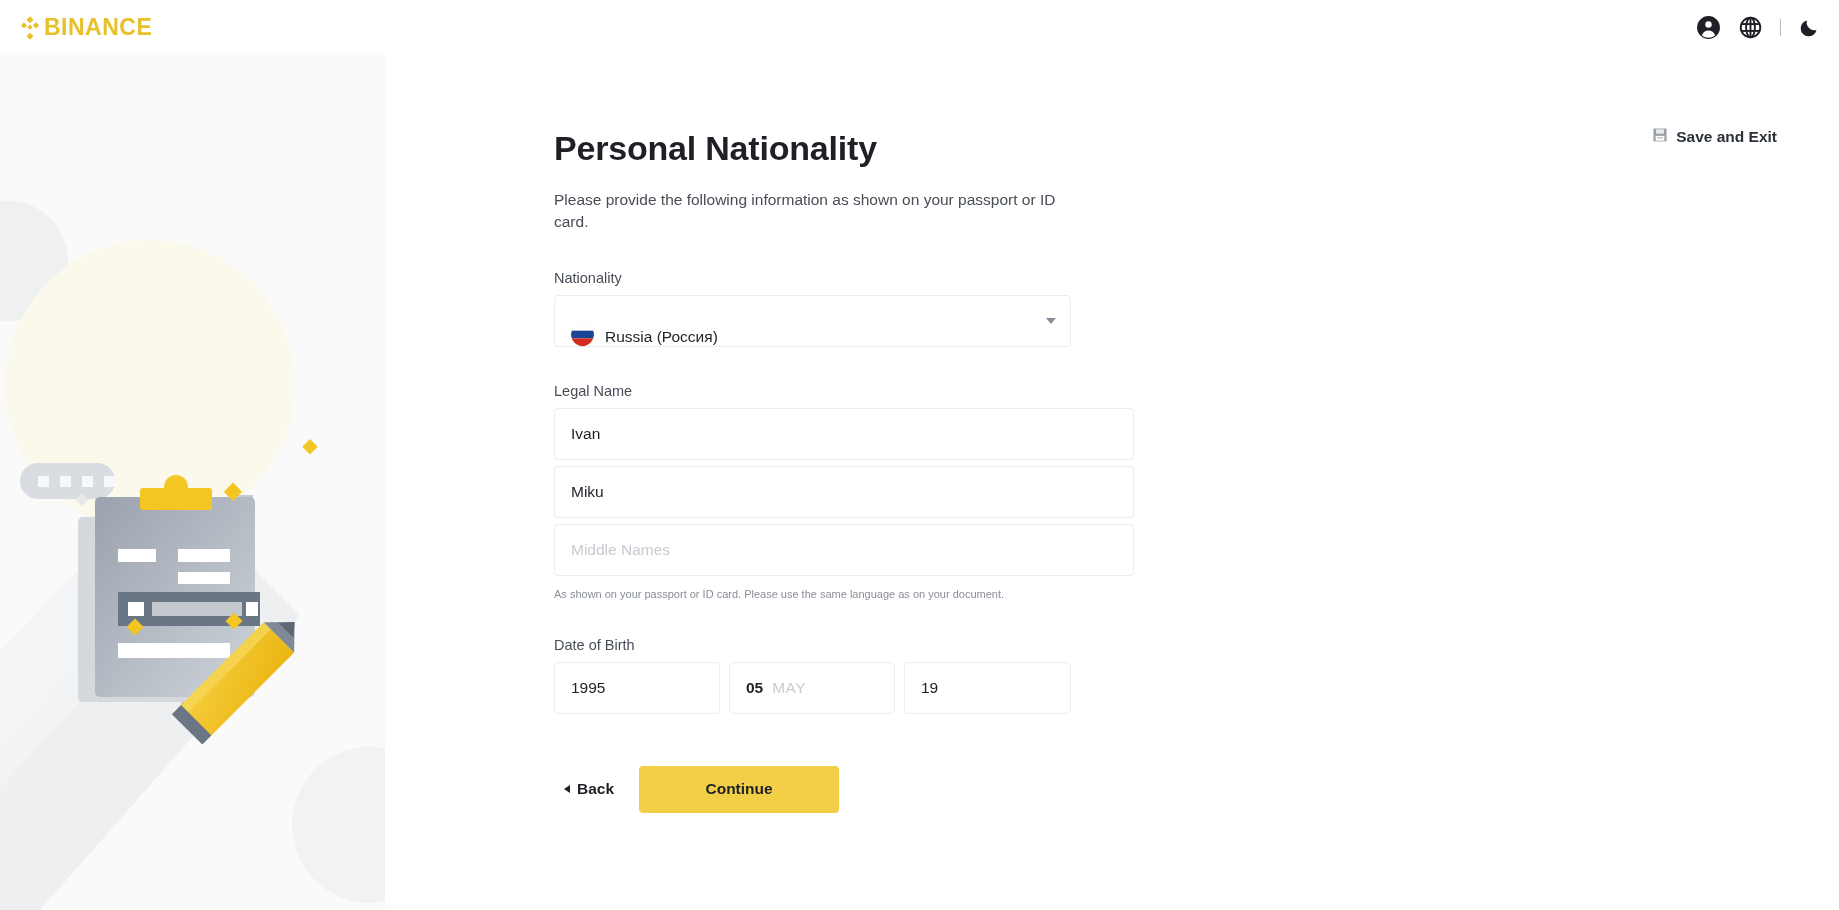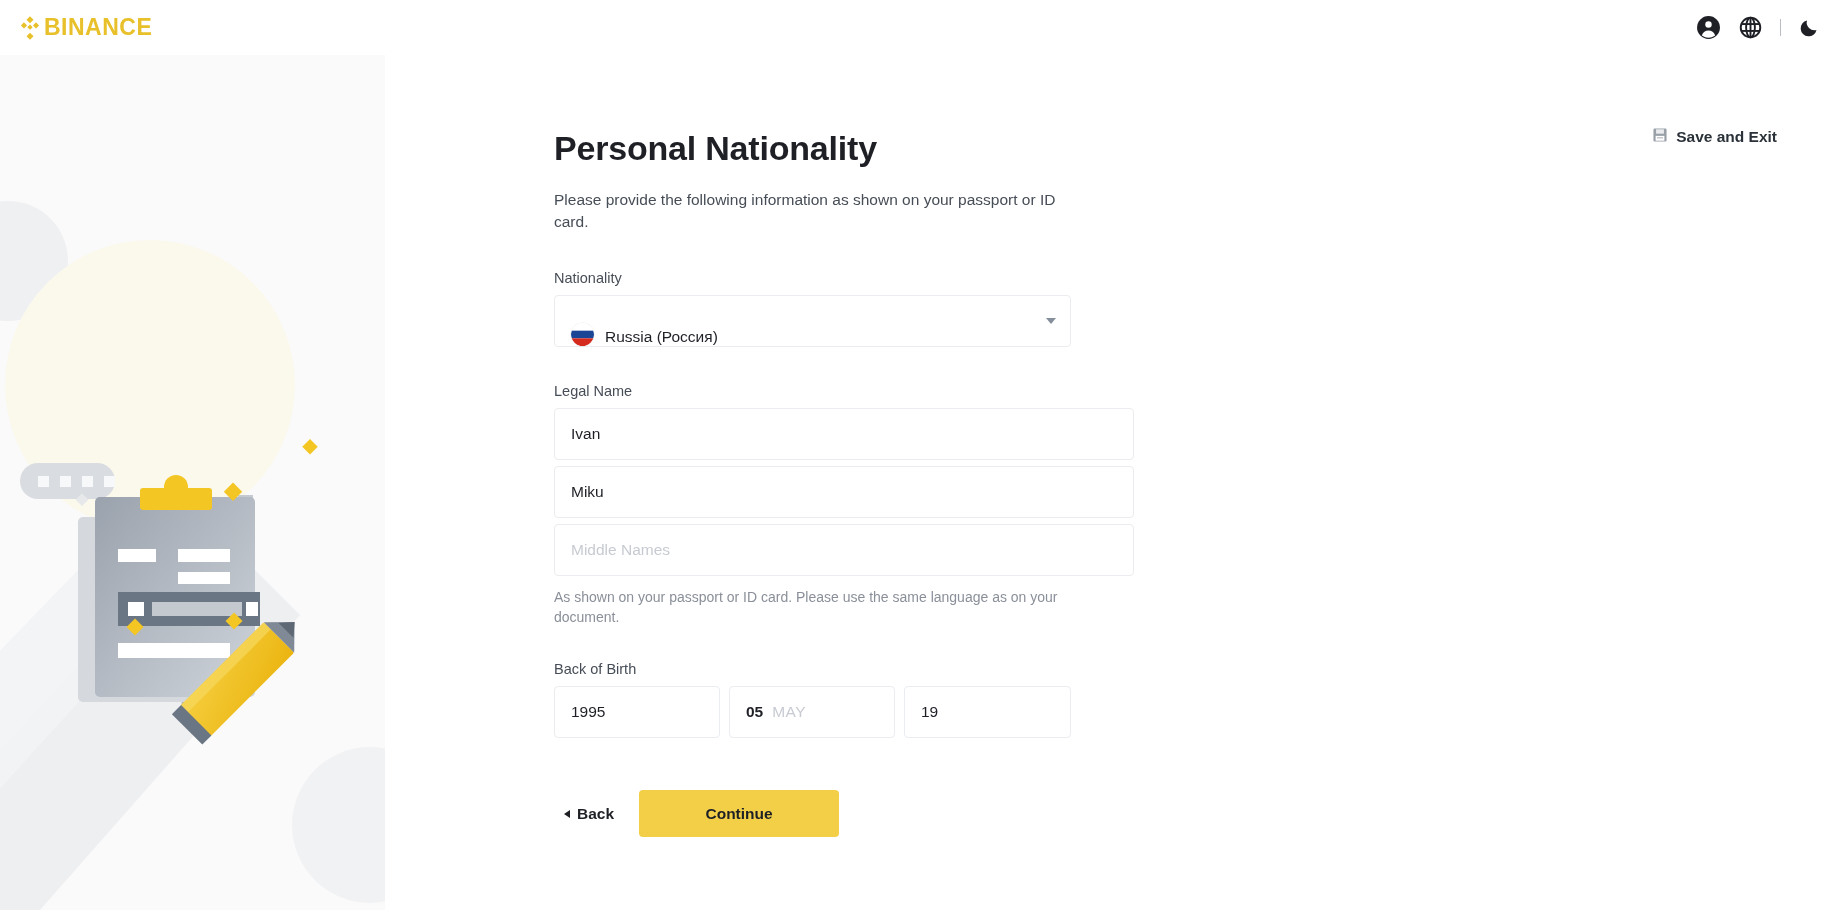--- a/index.html
+++ b/index.html
@@ -163,21 +163,21 @@
     color: #1E2026;
     font-family: "Liberation Sans", sans-serif;
     outline: none;
     display: block;
   }
   .text-input::placeholder { color: #C7CBD1; }
   .text-input + .text-input { margin-top: 6px; }
 
   .helper-text {
     margin-top: 11px;
-    font-size: 14px;
+    font-size: 11px;
     line-height: 1.45;
     color: #8A8F99;
     max-width: 505px;
   }
 
   .dob-row {
     display: flex;
     gap: 9px;
   }
   .dob-cell {
@@ -409,21 +409,21 @@
 
       <div class="field-group">
         <div class="field-label">Legal Name</div>
         <input class="text-input" type="text" value="Ivan" style="">
         <input class="text-input" type="text" value="Miku" style="">
         <input class="text-input" type="text" placeholder="Middle Names" style="">
         <div class="helper-text">As shown on your passport or ID card. Please use the same language as on your document.</div>
       </div>
 
       <div class="field-group tight">
-        <div class="field-label">Back of Birth</div>
+        <div class="field-label">Date of Birth</div>
         <div class="dob-row">
           <div class="dob-cell dob-year">
             <span>1995</span>
           </div>
           <div class="dob-cell dob-month">
             <span class="month-num">05</span>
             <span class="month-abbr">MAY</span>
           </div>
           <div class="dob-cell dob-day">
             <span>19</span>

